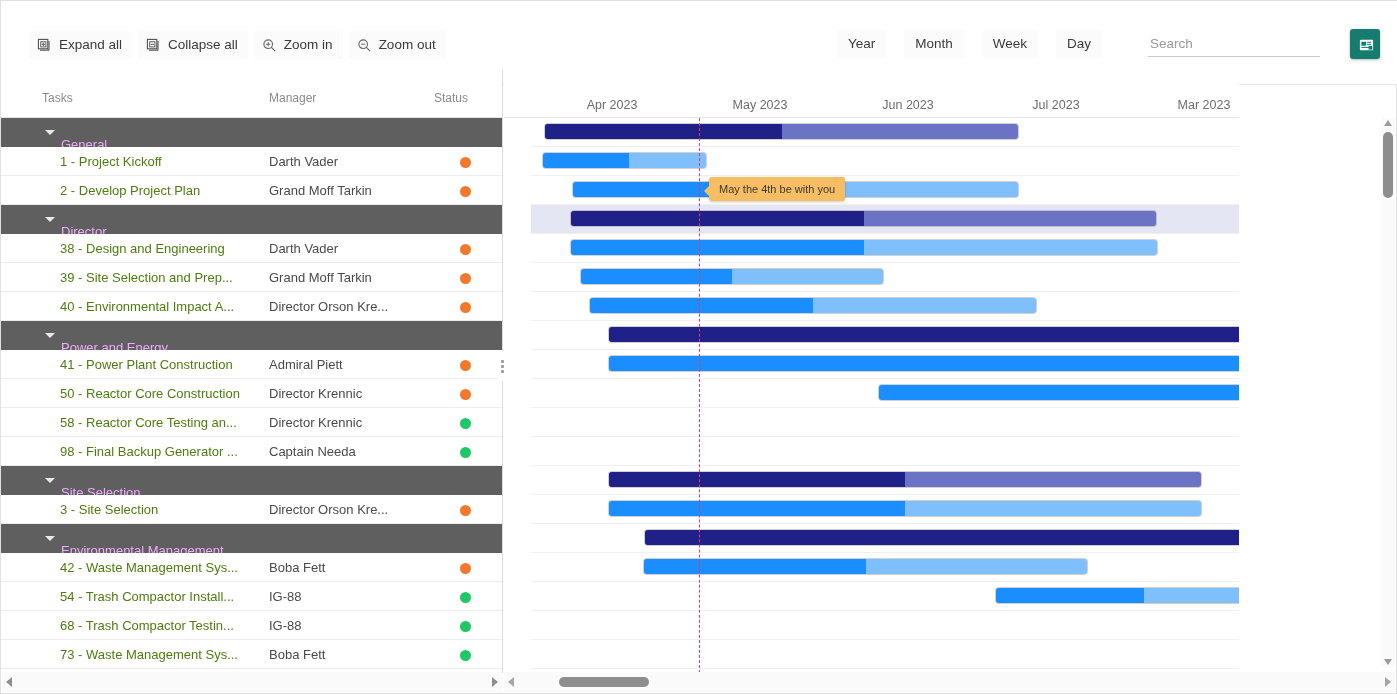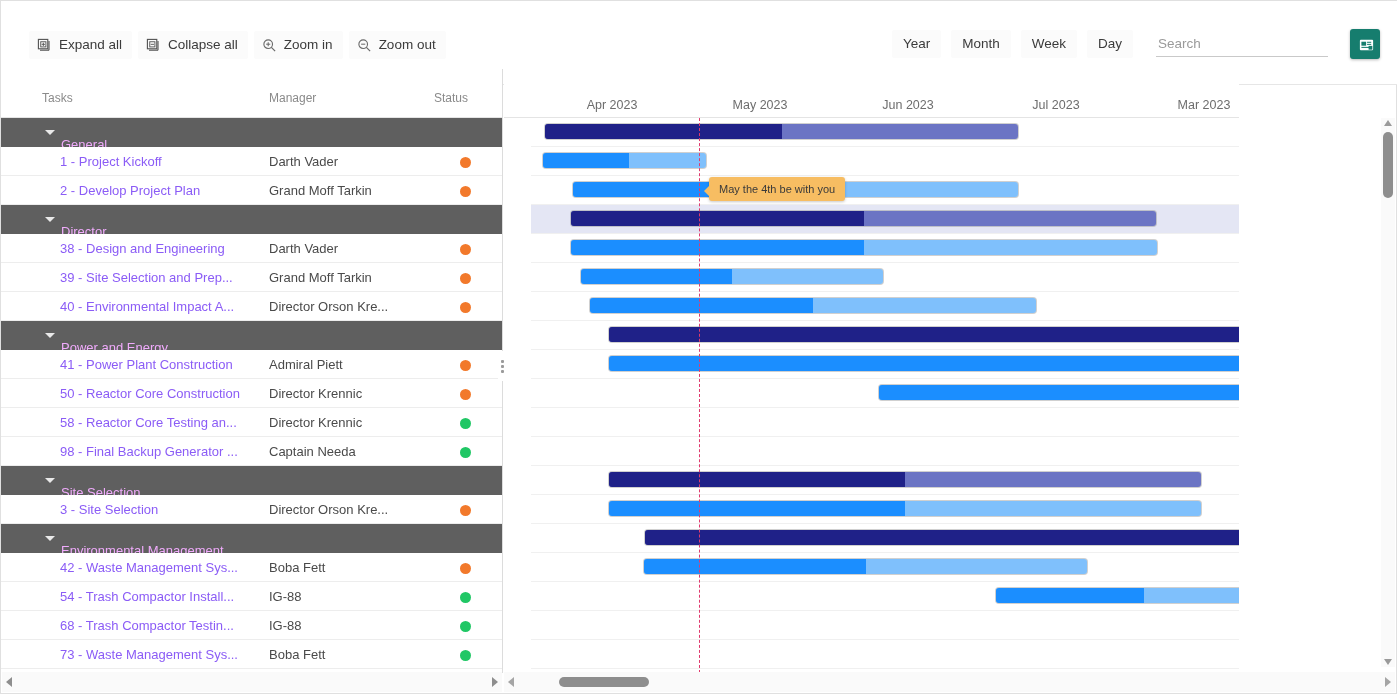--- a/index.html
+++ b/index.html
@@ -31,28 +31,28 @@
     background: #fbfbfb;
     border-radius: 2px;
     cursor: pointer;
     white-space: nowrap;
     line-height: 18px;
   }
   .ico { width: 15px; height: 15px; display: inline-block; flex: 0 0 15px; }
 
   .tb-right {
     position: absolute; right: 18px; top: 28px;
-    display: flex; align-items: center; gap: 10px;
+    display: flex; align-items: center; gap: 18px;
   }
   .zoom-unit {
     font-size: 13.5px; color: #3b3b3b;
     padding: 5px 11px; background: #fbfbfb; border-radius: 2px;
     cursor: pointer; line-height: 18px;
   }
-  .search-wrap { margin-left: 13px; position: relative; }
+  .search-wrap { margin-left: 28px; position: relative; }
   .search-input {
     width: 172px; border: none; border-bottom: 1px solid #c9c9c9;
     font-size: 13.5px; font-family: "Liberation Sans", sans-serif;
     color: #3b3b3b; padding: 4px 2px 5px 2px; background: transparent;
     outline: none;
   }
   .search-input::placeholder { color: #9a9a9a; }
   .note-btn {
     margin-left: 12px; width: 30px; height: 30px;
     background: #167d6e; border-radius: 3px;
@@ -86,21 +86,21 @@
     width: 0; height: 0;
     border-left: 5px solid transparent; border-right: 5px solid transparent;
     border-top: 5px solid #e9e9e9;
   }
   .row .sname {
     position: absolute; left: 60px; top: 19px;
     font-size: 13px; color: #f0abfc; white-space: nowrap;
   }
   .row .tname {
     position: absolute; left: 59px; top: 7px; width: 200px;
-    font-size: 13px; color: #8b5cf6; white-space: nowrap;
+    font-size: 13px; color: #4d7c0f; white-space: nowrap;
     overflow: hidden; text-overflow: ellipsis;
   }
   .row .mgr {
     position: absolute; left: 268px; top: 7px; width: 140px;
     font-size: 13px; color: #4a4a4a; white-space: nowrap;
     overflow: hidden; text-overflow: ellipsis;
   }
   .row .dot {
     position: absolute; left: 459px; top: 10px;
     width: 11px; height: 11px; border-radius: 50%;

